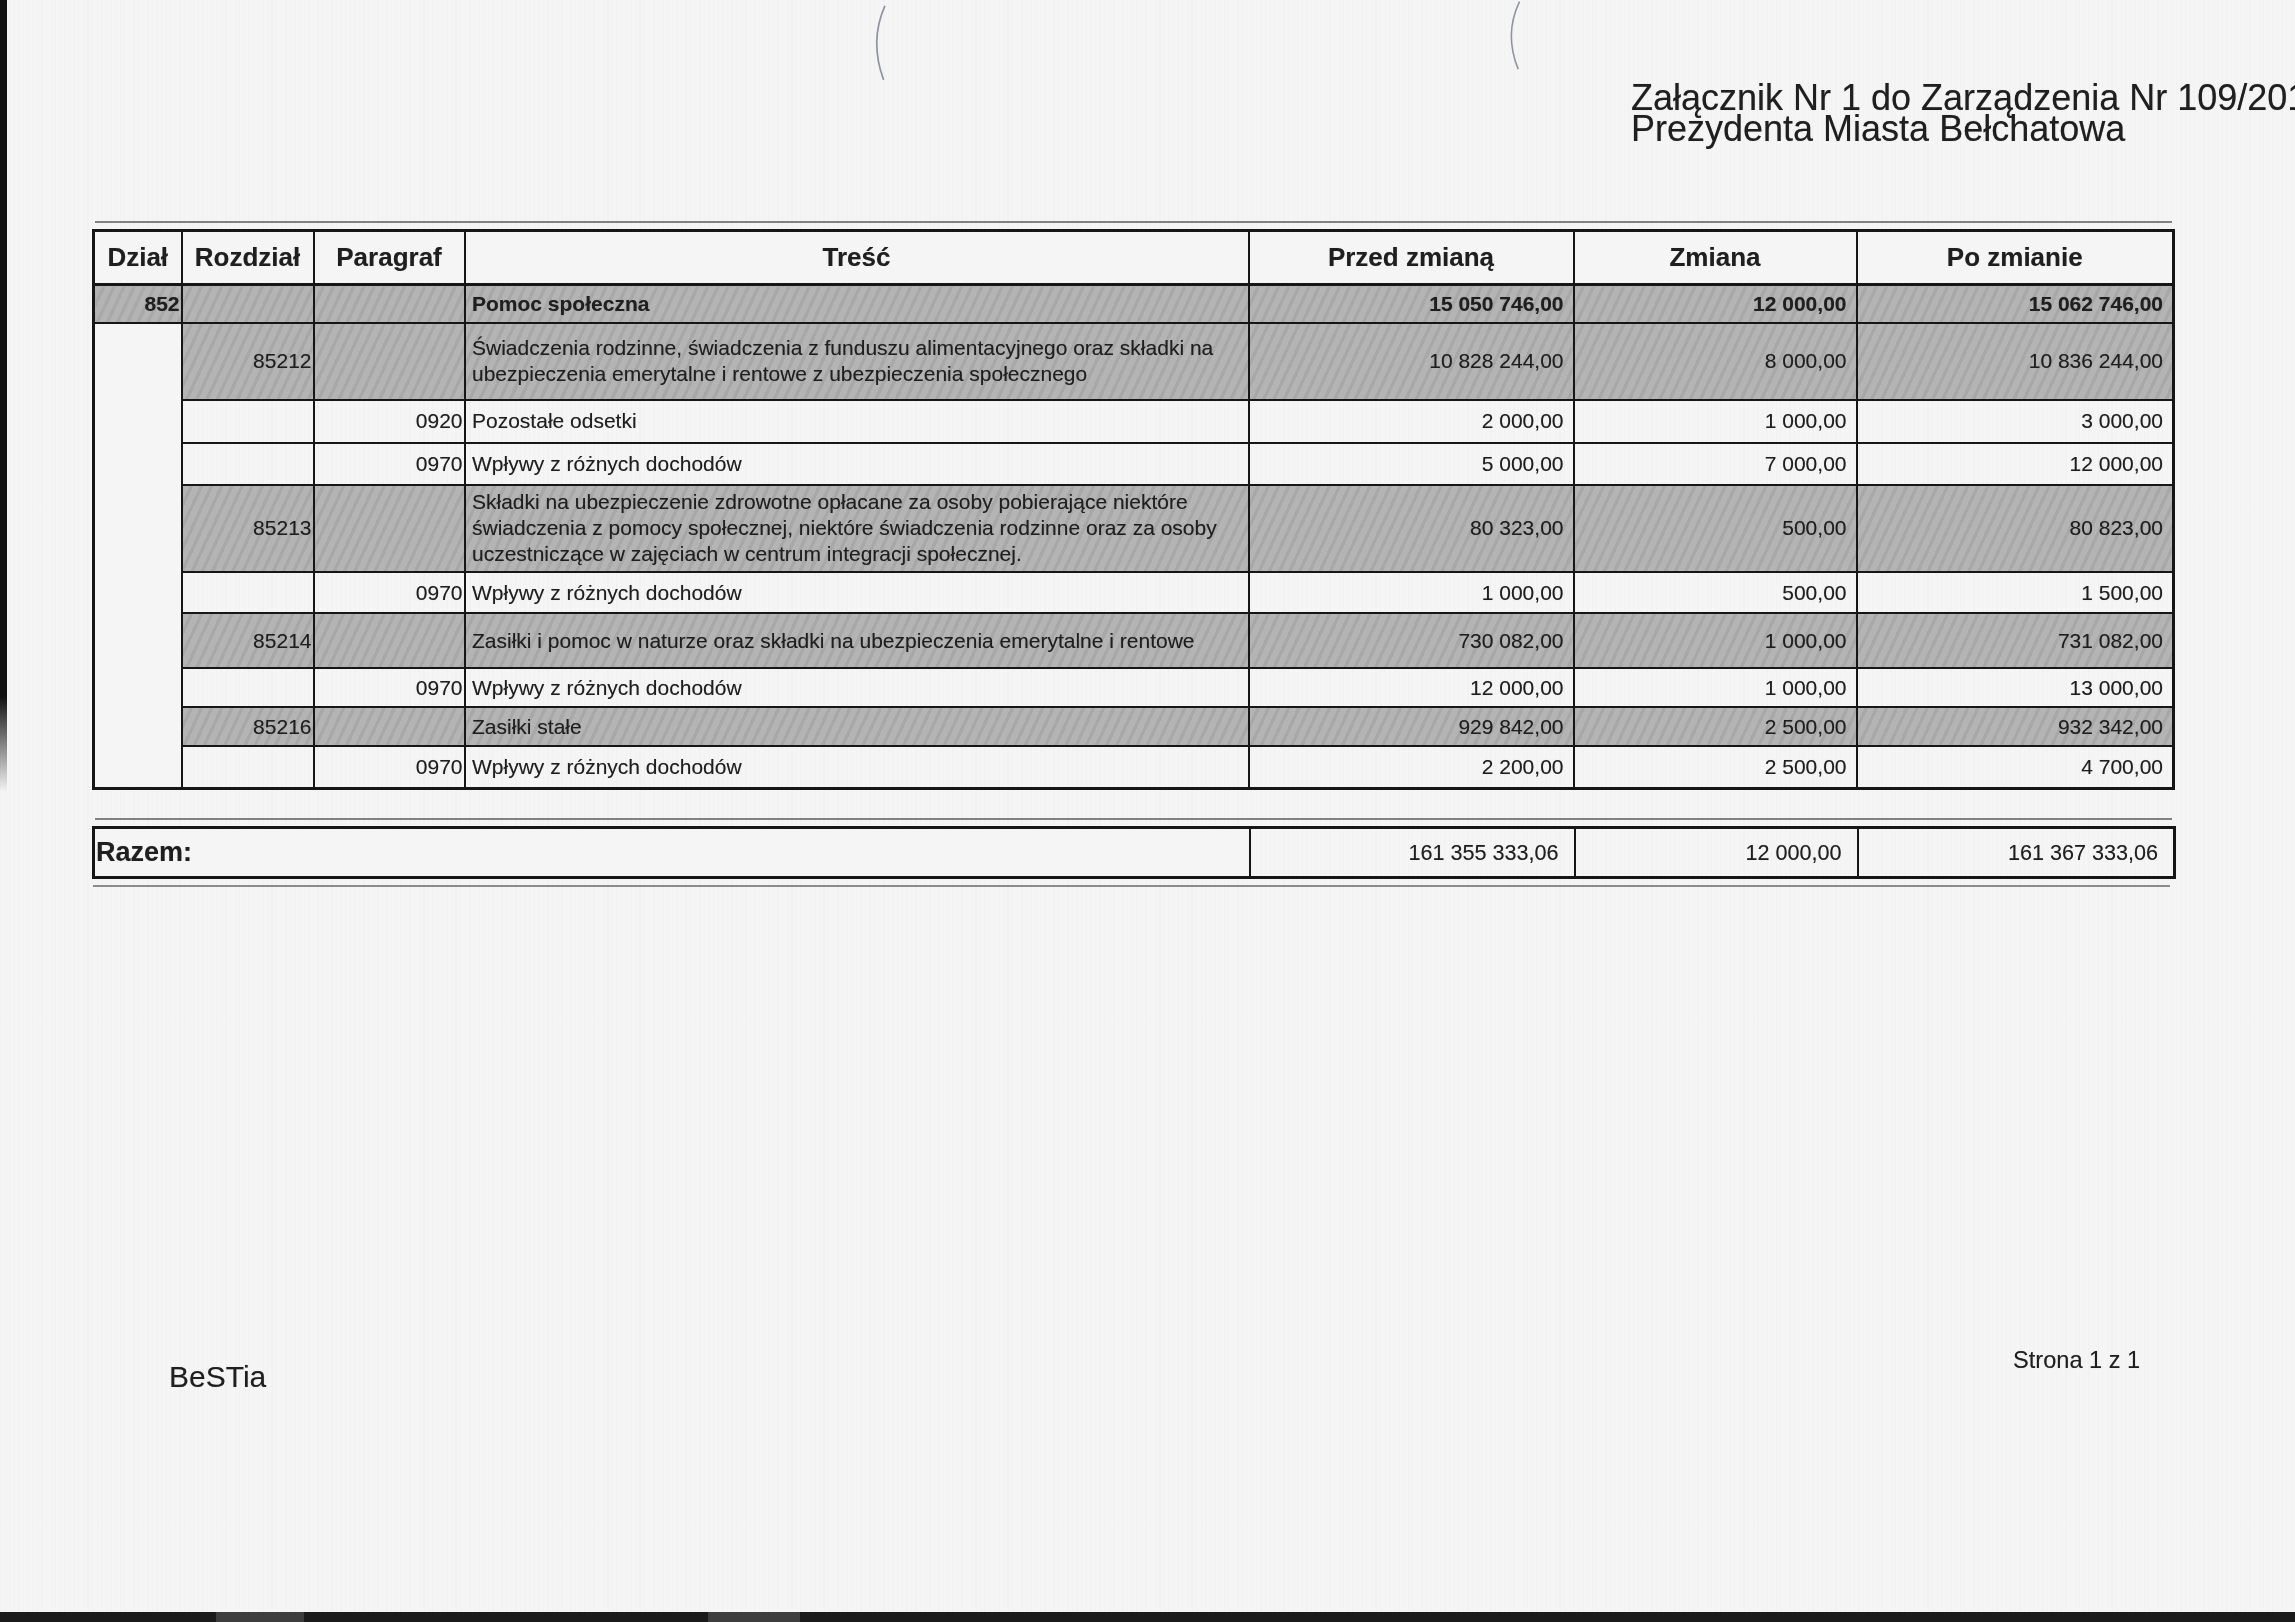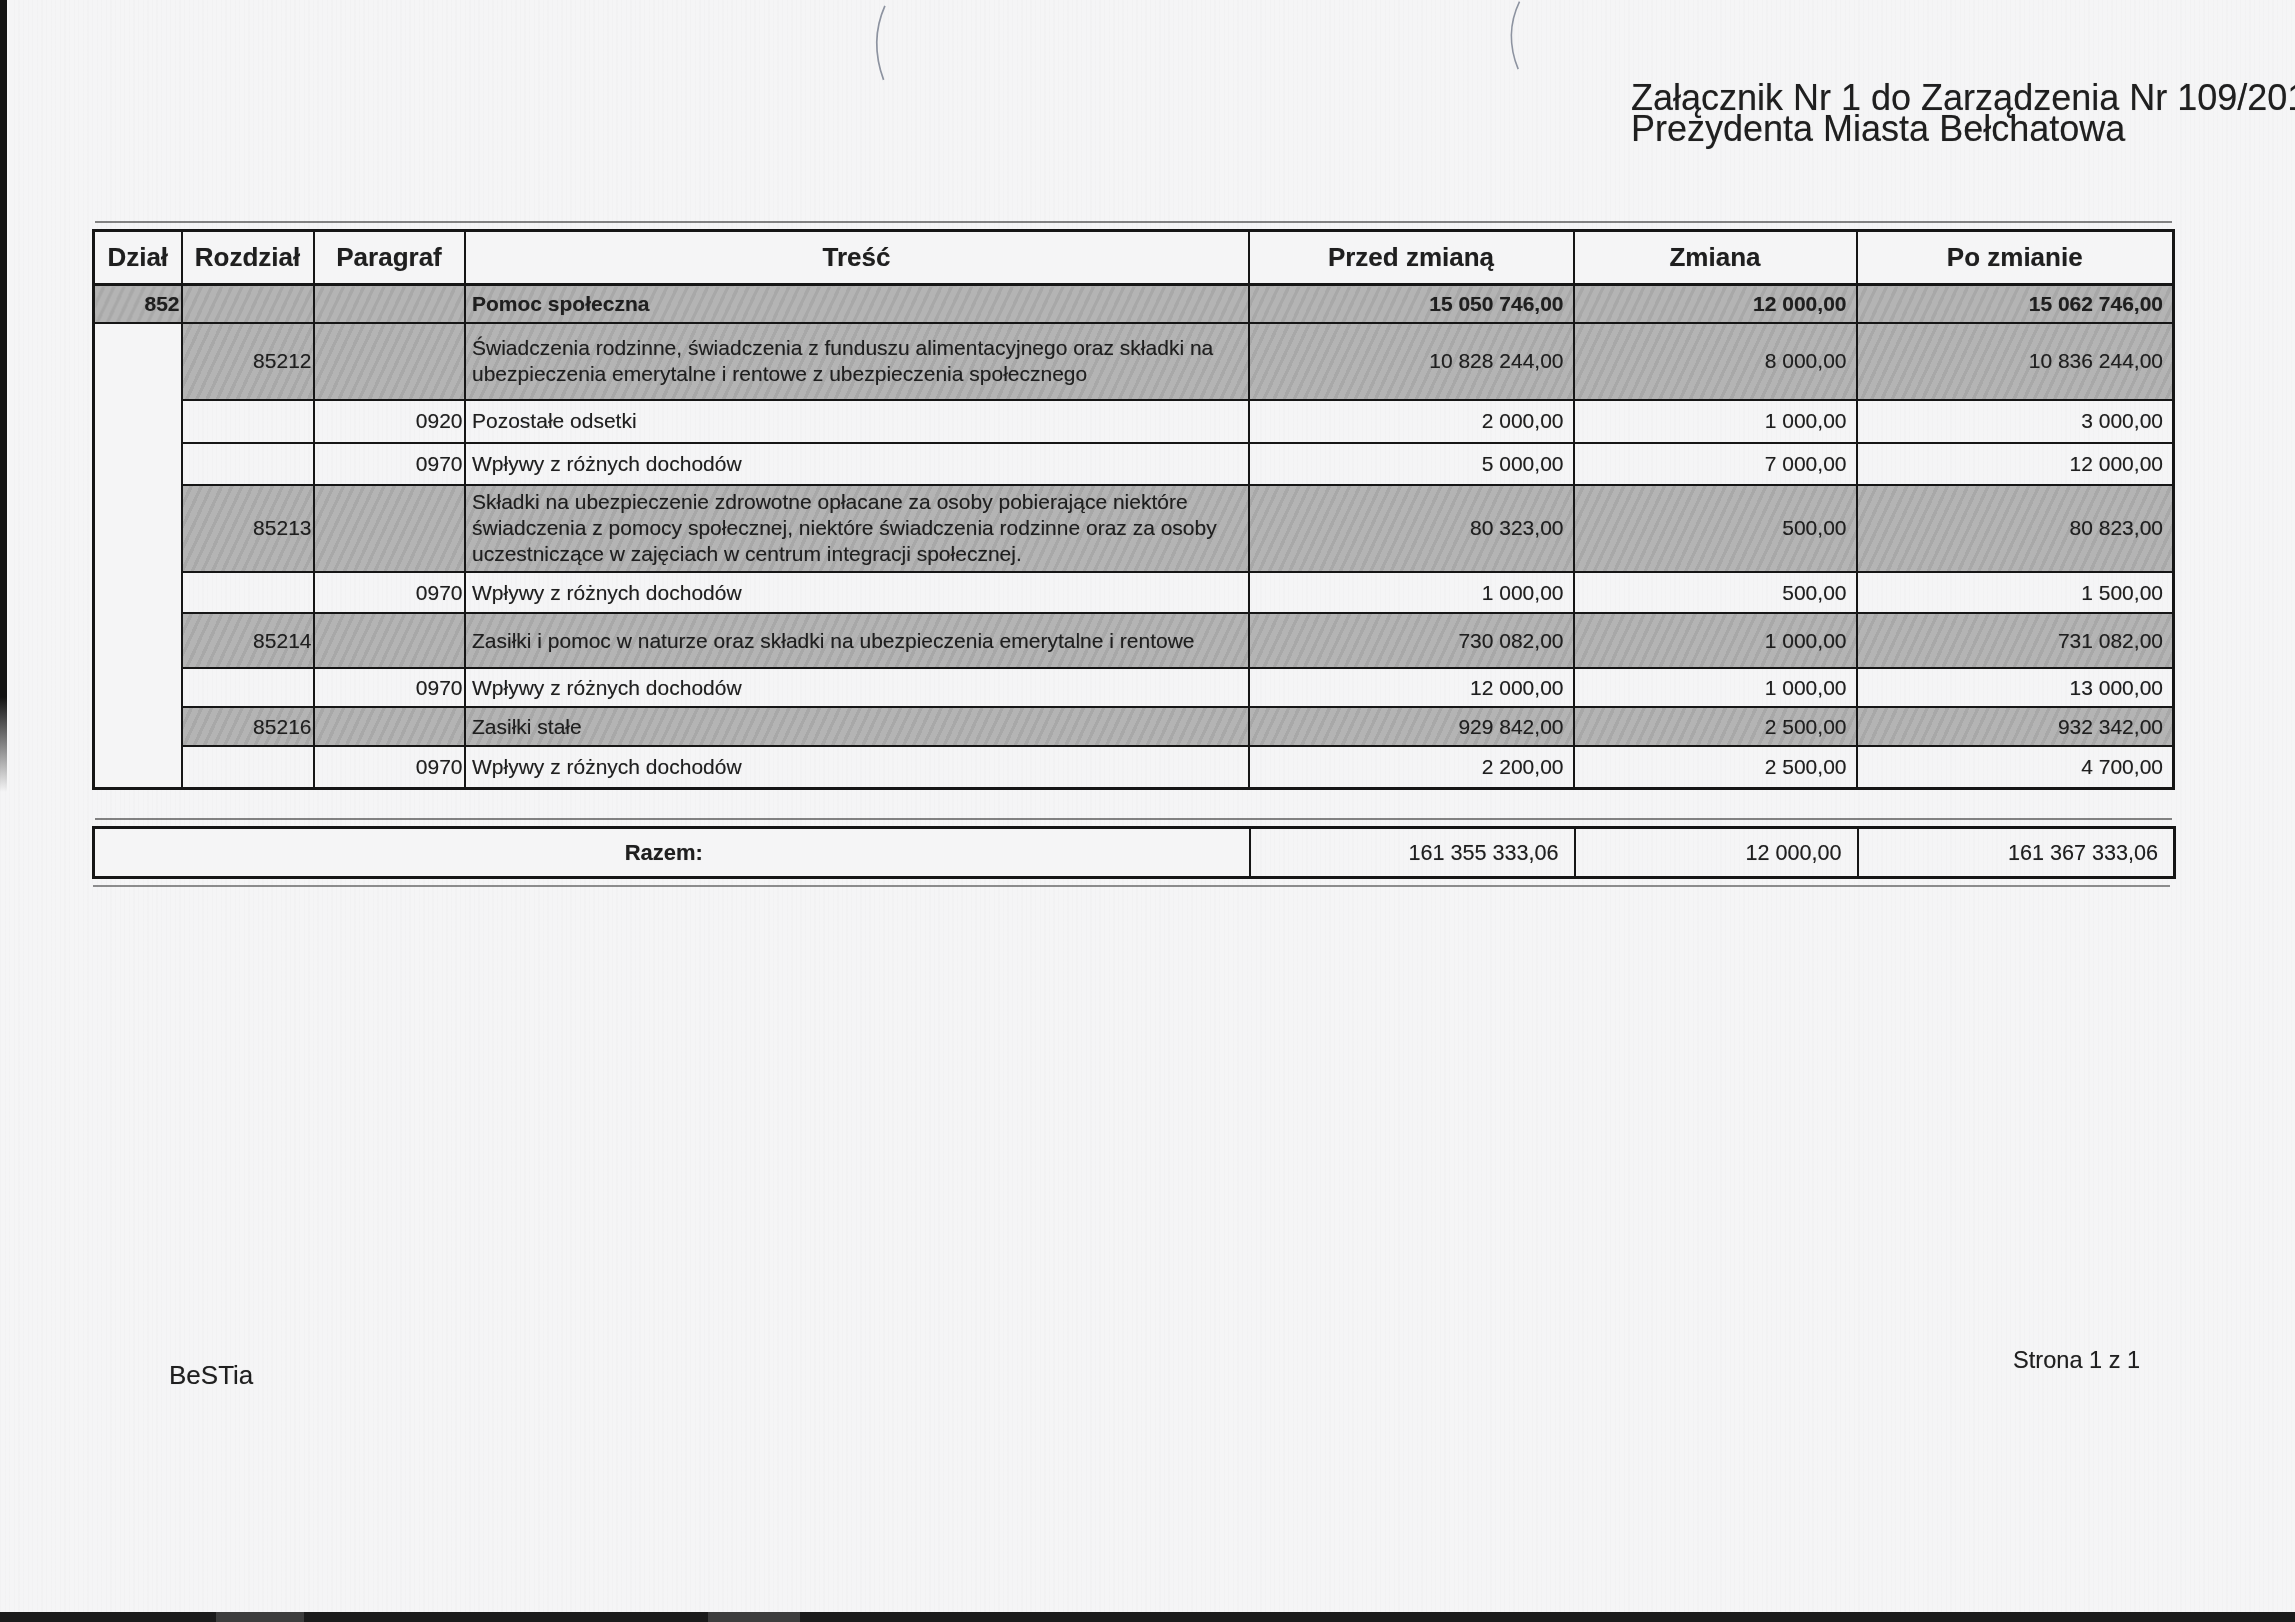--- a/index.html
+++ b/index.html
@@ -86,28 +86,28 @@
   tr.r3 { height: 42px; }
   tr.r4 { height: 79px; }
   tr.r5 { height: 41px; }
   tr.r6 { height: 55px; }
   tr.r7 { height: 39px; }
   tr.r8 { height: 39px; }
   tr.r9 { height: 42px; }
 
   table.total tr { height: 50px; }
   table.total td.razem-label {
-    text-align: center; font-weight: bold; font-size: 22px; padding-right: 17px;
+    text-align: left; font-weight: bold; font-size: 27px; padding-right: 17px;
     background: #f5f5f6;
   }
   table.total td.num { font-size: 21.6px; padding-right: 15px; }
 
   
   .footer-left {
-    position: absolute; left: 169px; top: 1360px; font-size: 26px;
+    position: absolute; left: 169px; top: 1360px; font-size: 30px;
     text-shadow: 0 0 0.7px rgba(20,20,20,0.4);
   }
   .footer-right {
     position: absolute; left: 2013px; top: 1347px; font-size: 23.6px;
     text-shadow: 0 0 0.7px rgba(20,20,20,0.4);
   }
 </style>
 </head>
 <body>
 

